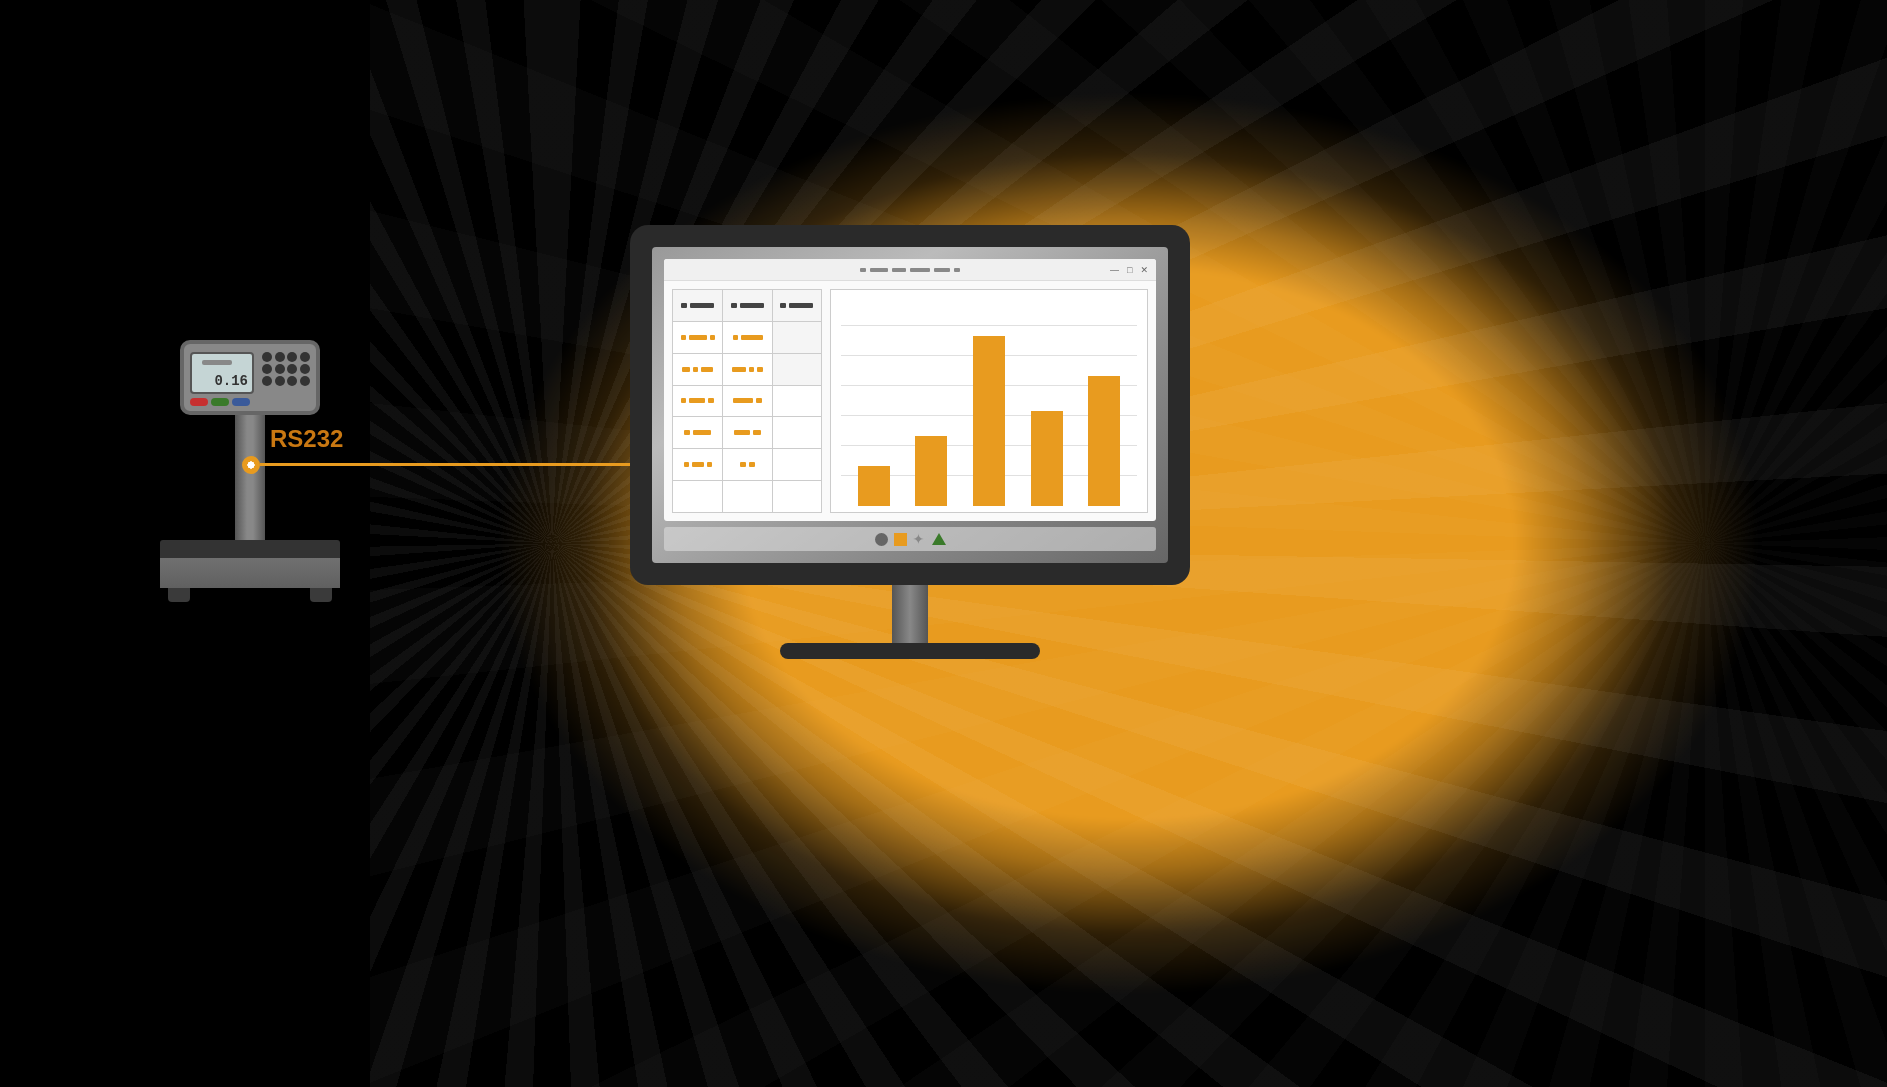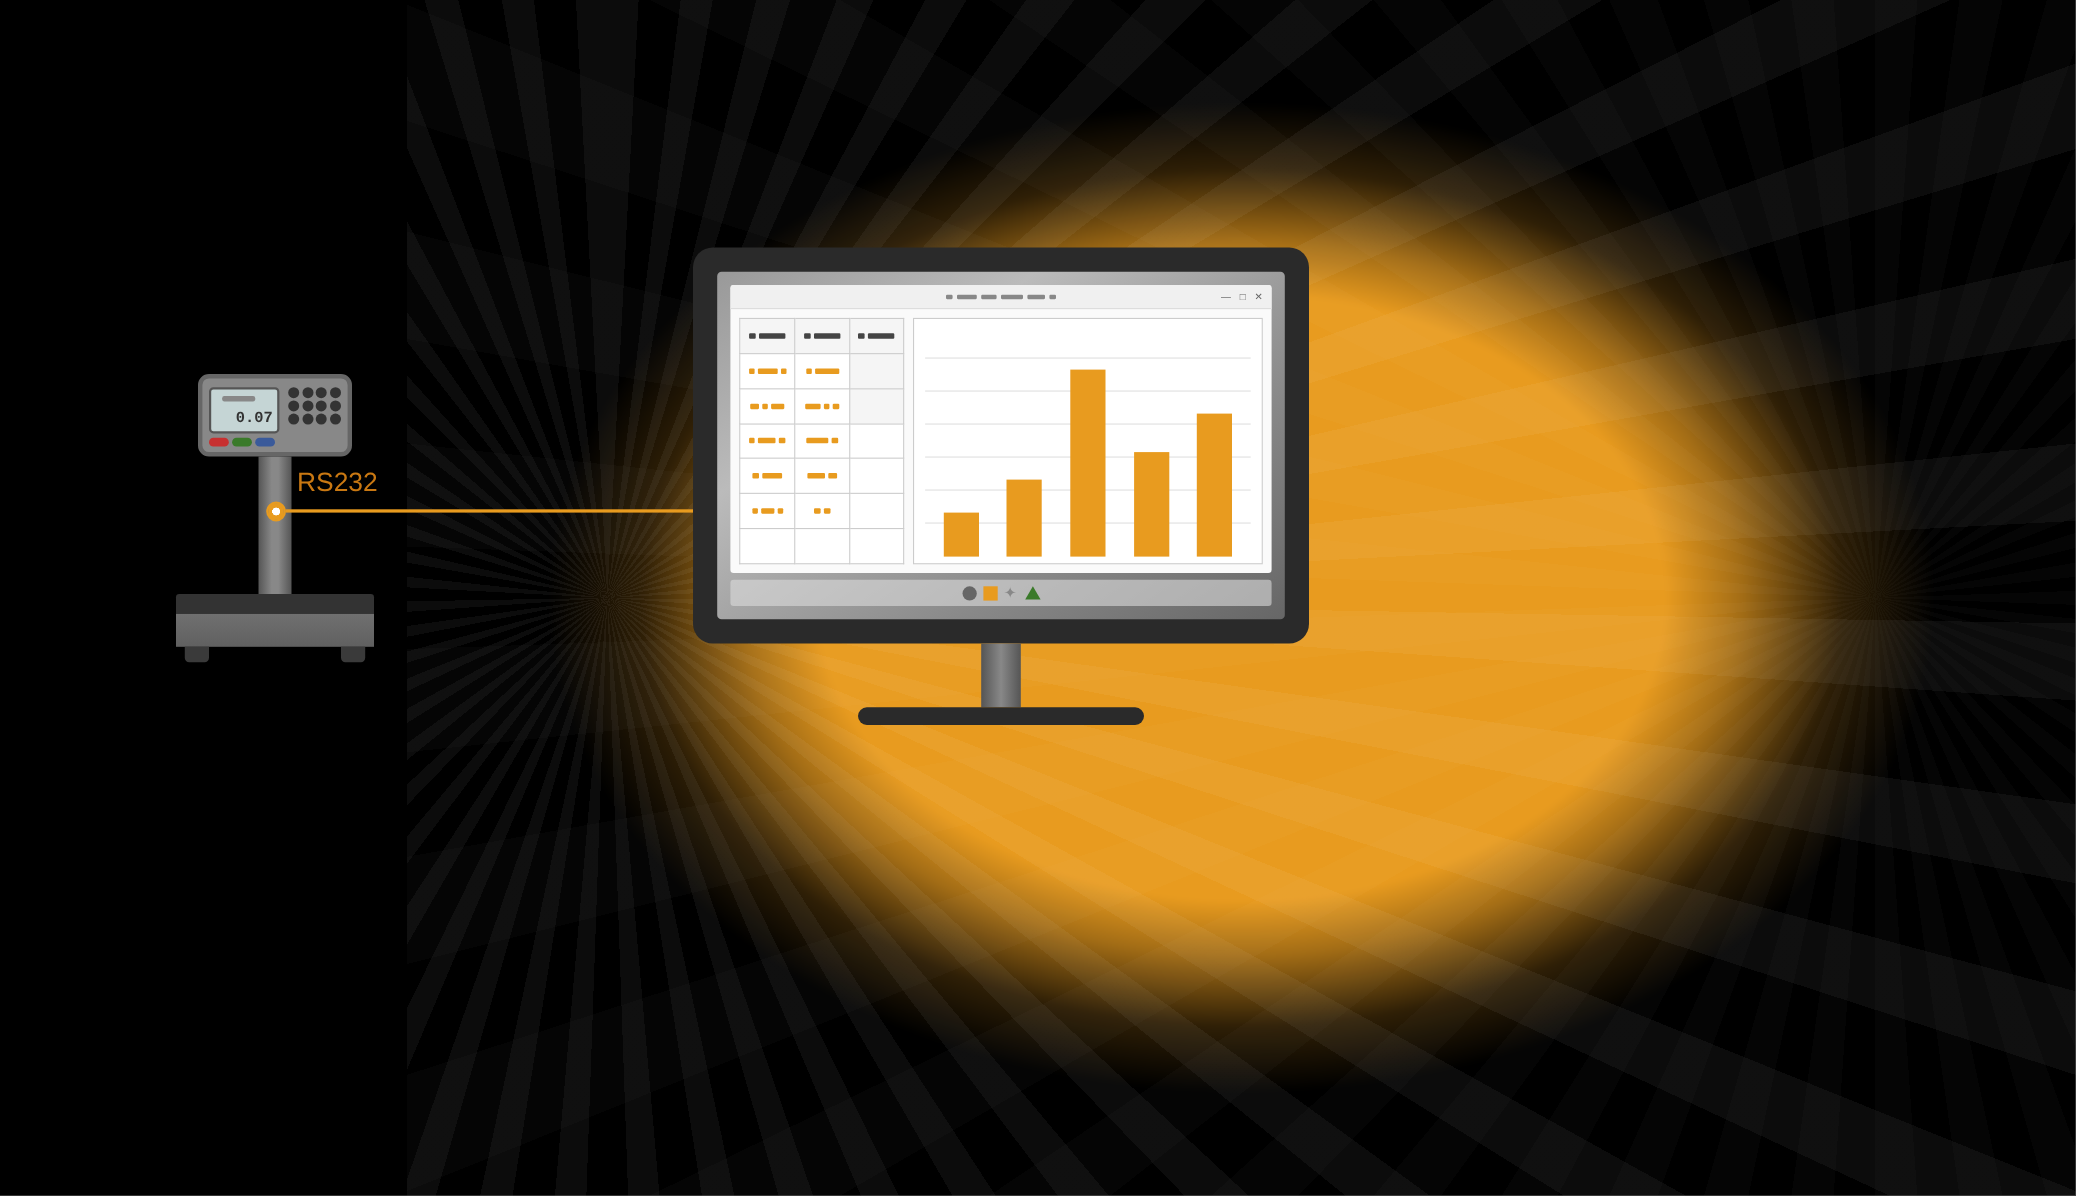--- a/index.html
+++ b/index.html
@@ -155,21 +155,21 @@
       background: radial-gradient(circle, #fff 35%, #e89b1f 38%);
       border: 2px solid #e89b1f;
       border-radius: 50%;
       z-index: 5;
     }
     .connection-label {
       position: absolute;
       left: 270px;
       top: 425px;
       font-size: 24px;
-      font-weight: normal;
+      font-weight: bold;
       color: #c97812;
       z-index: 5;
     }
     .connection-line {
       position: absolute;
       left: 260px;
       top: 463px;
       width: 400px;
       height: 3px;
       background: #e89b1f;
@@ -348,21 +348,21 @@
     .tb-triangle { width: 0; height: 0; border-left: 7px solid transparent; border-right: 7px solid transparent; border-bottom: 12px solid #3a7a2a; }
   </style>
 </head>
 <body>
 
 <div class="glow-panel"></div>
 <div class="noise-edge"></div>
 
 <div class="scale-device">
   <div class="scale-indicator">
-    <div class="scale-display">0.07</div>
+    <div class="scale-display">0.16</div>
     <div class="keypad">
       <div class="keypad-btn"></div>
       <div class="keypad-btn"></div>
       <div class="keypad-btn"></div>
       <div class="keypad-btn"></div>
       <div class="keypad-btn"></div>
       <div class="keypad-btn"></div>
       <div class="keypad-btn"></div>
       <div class="keypad-btn"></div>
       <div class="keypad-btn"></div>

